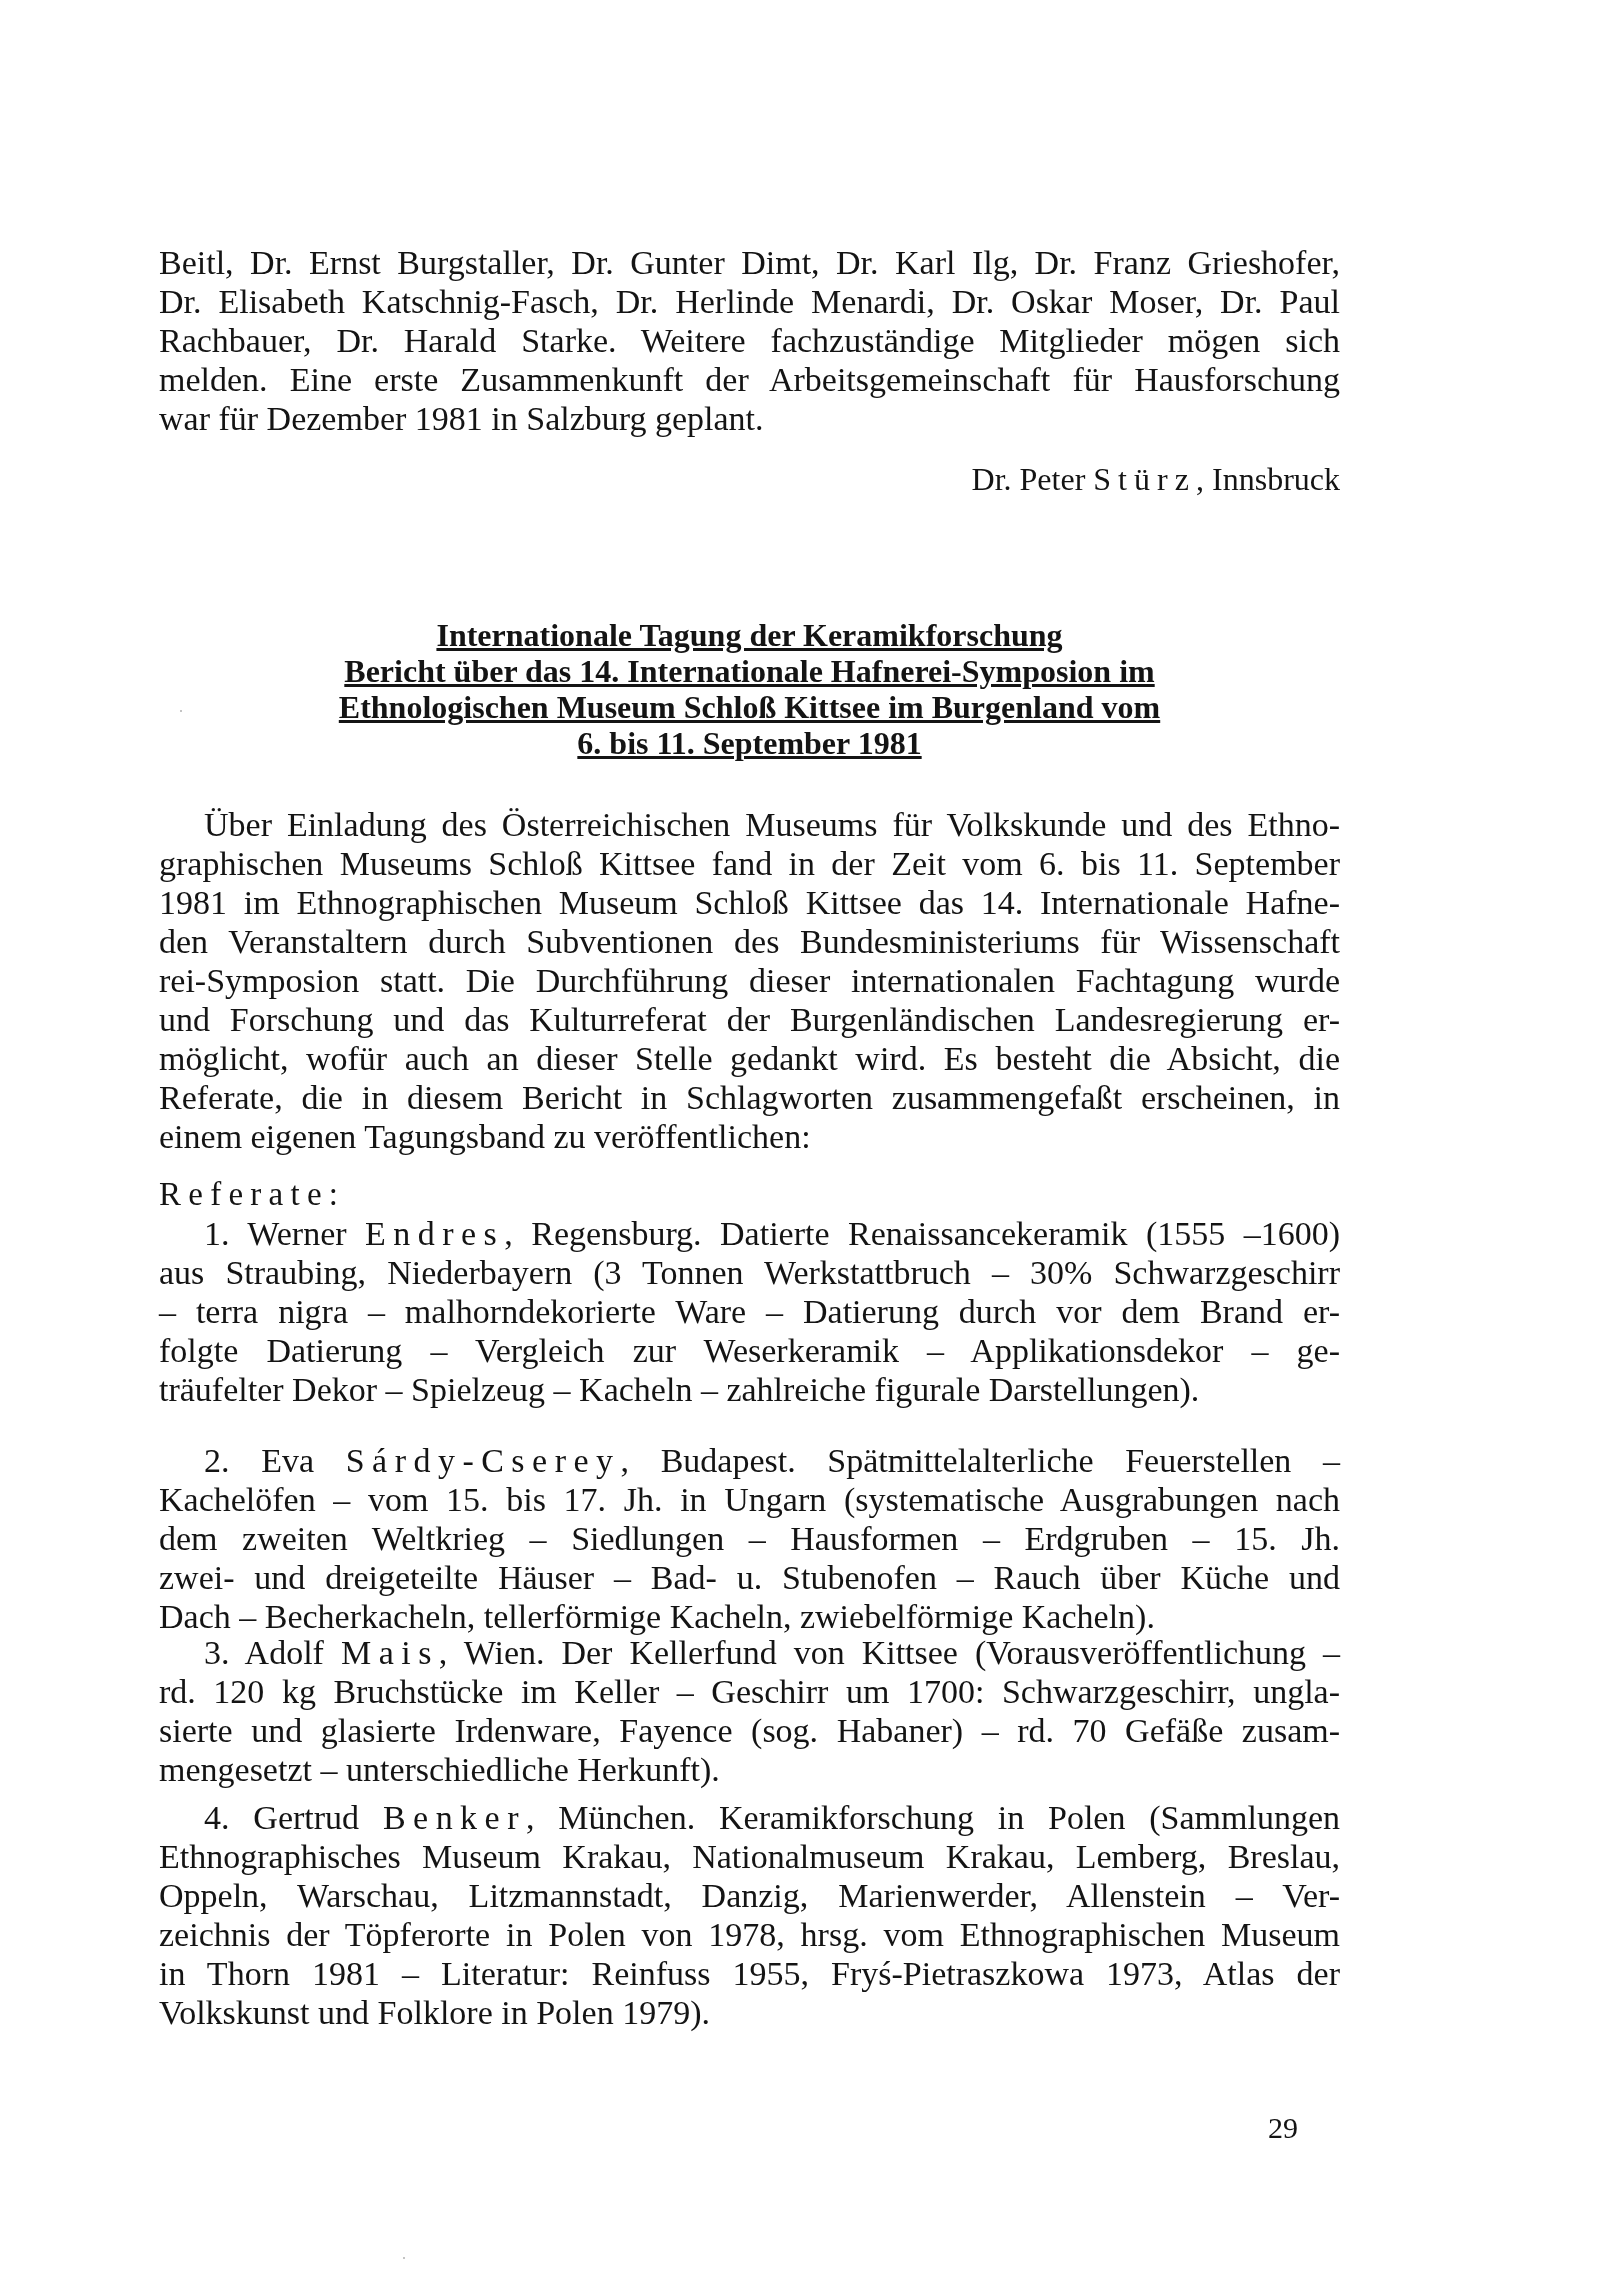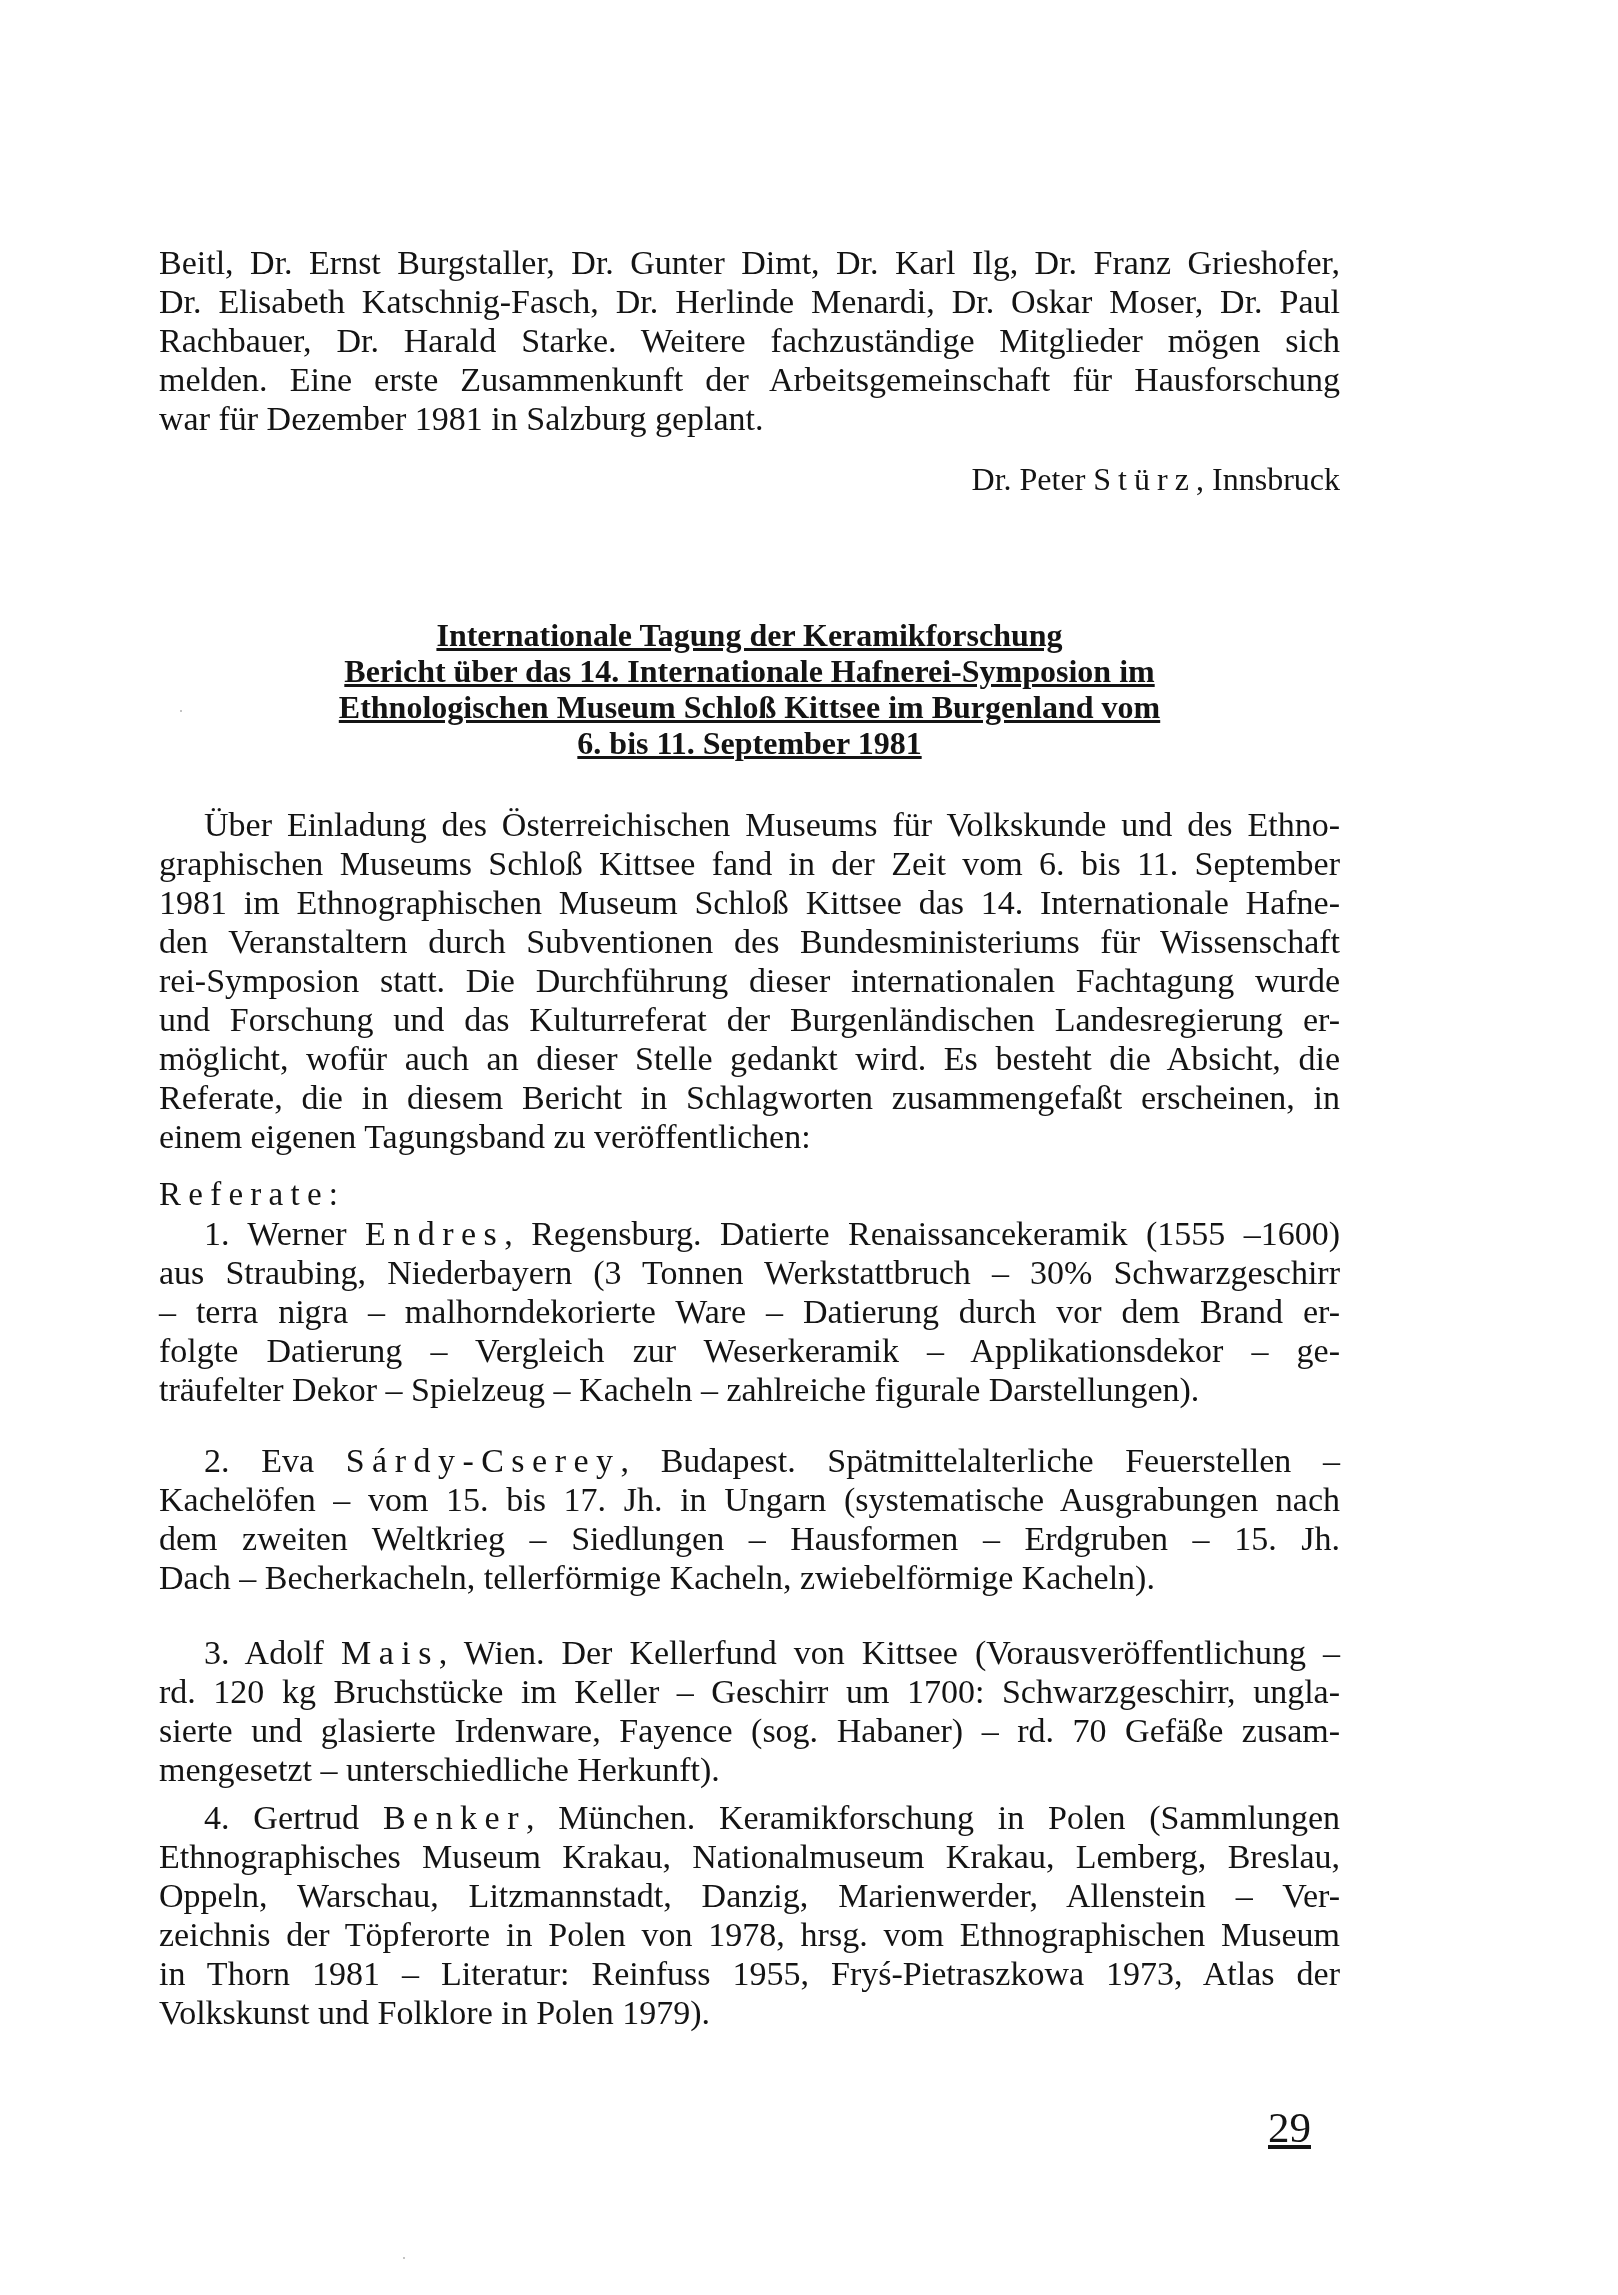--- a/index.html
+++ b/index.html
@@ -21,21 +21,21 @@
     position: absolute; right: 0; top: 460px; font-size: 32px; line-height: 39px;
   }
   .heading {
     position: absolute; left: 0; width: 1181px; top: 617px; text-align: center;
     font-weight: bold; font-size: 32px; line-height: 36px;
   }
   .heading span { display: block; text-decoration: underline; }
   .indent { padding-left: 45px; }
   .label { font-size: 33px; line-height: 39px; }
   .page-number {
-    position: absolute; left: 1268px; top: 2108px; font-size: 43px; line-height: 39px; text-decoration: underline;
+    position: absolute; left: 1268px; top: 2108px; font-size: 30px; line-height: 39px;
   }
   .speck { position: absolute; width: 2.4px; height: 2.4px; background: #b0b0b0; border-radius: 50%; }
 </style>
 </head>
 <body>
 
 <div class="page">
 
   <div class="block" style="top:243px;">
     <span class="line">Beitl, Dr. Ernst Burgstaller, Dr. Gunter Dimt, Dr. Karl Ilg, Dr. Franz Grieshofer,</span>
@@ -76,20 +76,21 @@
     <span class="line">aus Straubing, Niederbayern (3 Tonnen Werkstattbruch – 30% Schwarzgeschirr</span>
     <span class="line">– terra nigra – malhorndekorierte Ware – Datierung durch vor dem Brand er-</span>
     <span class="line">folgte Datierung – Vergleich zur Weserkeramik – Applikationsdekor – ge-</span>
     <span class="line last">träufelter Dekor – Spielzeug – Kacheln – zahlreiche figurale Darstellungen).</span>
   </div>
 
   <div class="block" style="top:1429px;margin-top:12px;">
     <span class="line indent"><span>2.</span> <span>Eva</span> <span class="sp">Sárdy-Cserey</span><span>, Budapest. Spätmittelalterliche Feuerstellen –</span></span>
     <span class="line">Kachelöfen – vom 15. bis 17. Jh. in Ungarn (systematische Ausgrabungen nach</span>
     <span class="line">dem zweiten Weltkrieg – Siedlungen – Hausformen – Erdgruben – 15. Jh.</span>
+    <span class="line">zwei- und dreigeteilte Häuser – Bad- u. Stubenofen – Rauch über Küche und</span>
     <span class="line last">Dach – Becherkacheln, tellerförmige Kacheln, zwiebelförmige Kacheln).</span>
   </div>
 
   <div class="block" style="top:1633px;">
     <span class="line indent"><span>3.</span> <span>Adolf</span> <span class="sp">Mais</span><span>, Wien. Der Kellerfund von Kittsee (Vorausveröffentlichung –</span></span>
     <span class="line">rd. 120 kg Bruchstücke im Keller – Geschirr um 1700: Schwarzgeschirr, ungla-</span>
     <span class="line">sierte und glasierte Irdenware, Fayence (sog. Habaner) – rd. 70 Gefäße zusam-</span>
     <span class="line last">mengesetzt – unterschiedliche Herkunft).</span>
   </div>
 

